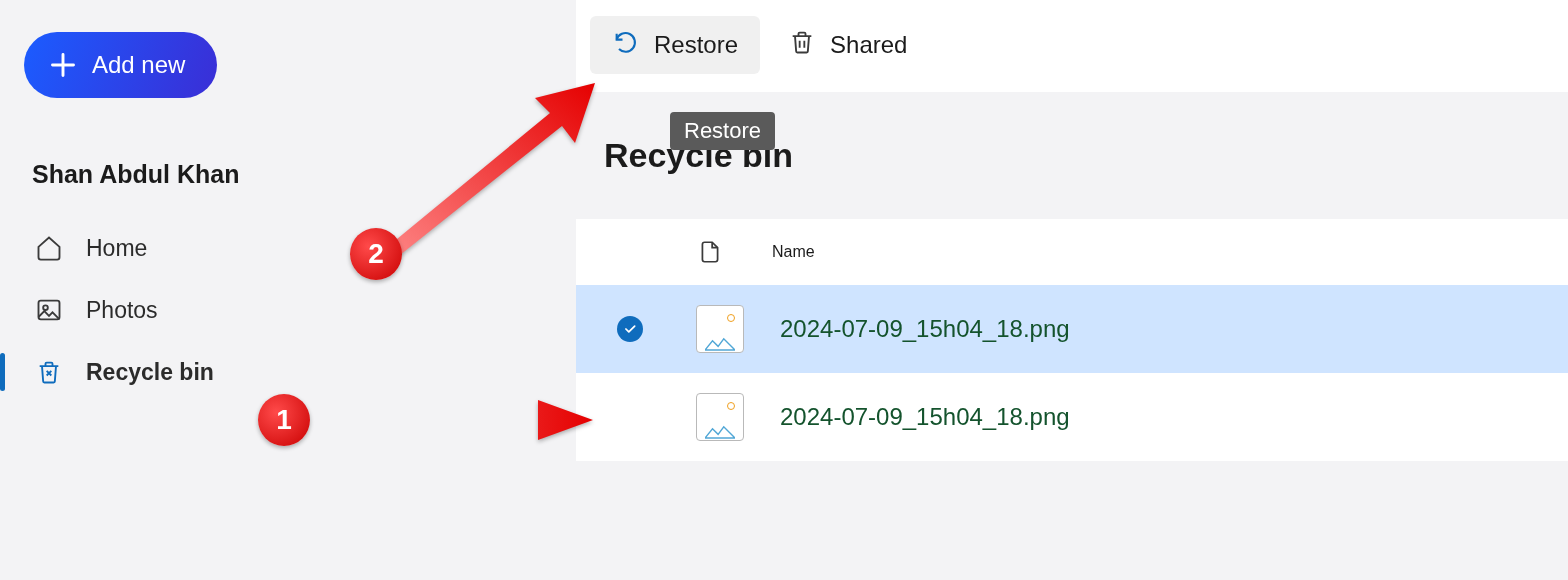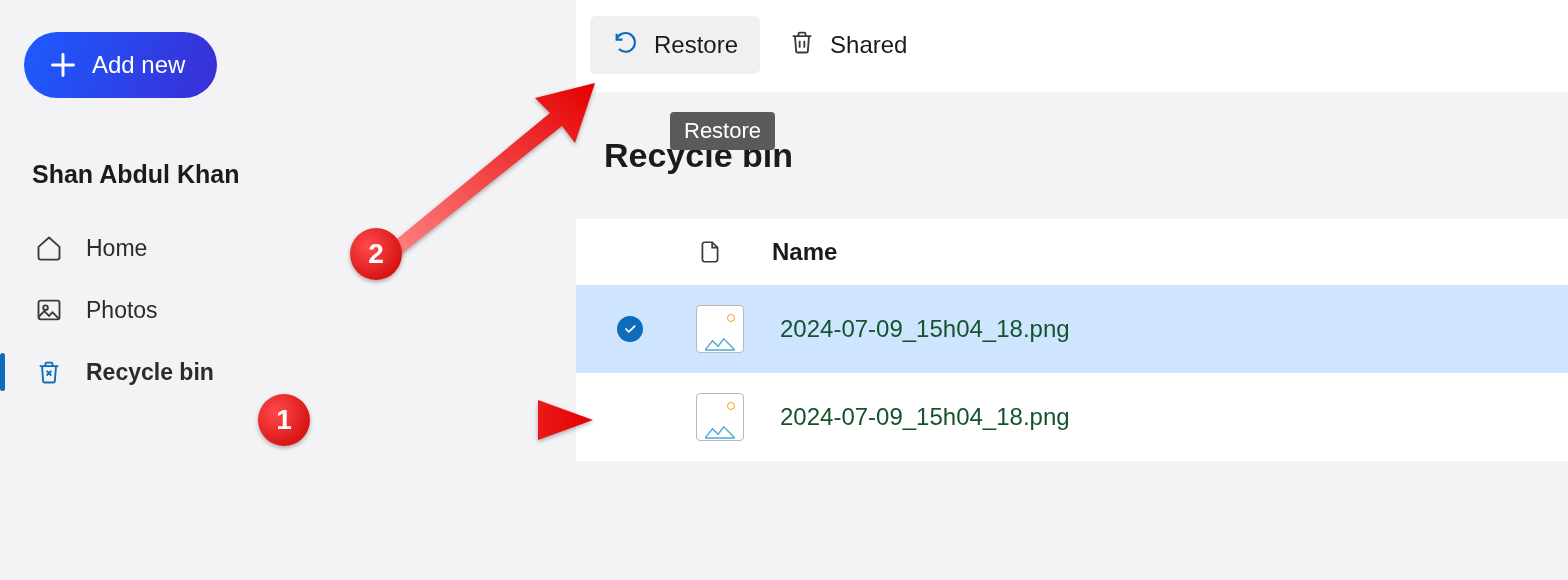--- a/index.html
+++ b/index.html
@@ -114,22 +114,22 @@
     .file-table {
       margin-top: 44px;
       background: white;
       width: 100%;
     }
     .table-header {
       display: flex;
       align-items: center;
       padding: 18px 0 18px 116px;
       gap: 44px;
-      font-size: 24px;
-      font-weight: 700;
+      font-size: 16px;
+      font-weight: 400;
       color: #1b1b1b;
     }
     .col-icon-h { width: 36px; display: flex; justify-content: center; }
     .col-icon-h svg { width: 26px; height: 30px; stroke: #3b3b3b; fill: none; stroke-width: 1.6; }
     .col-name-h {}
     .file-row {
       display: flex;
       align-items: center;
       padding: 20px 0 20px 36px;
       gap: 36px;

